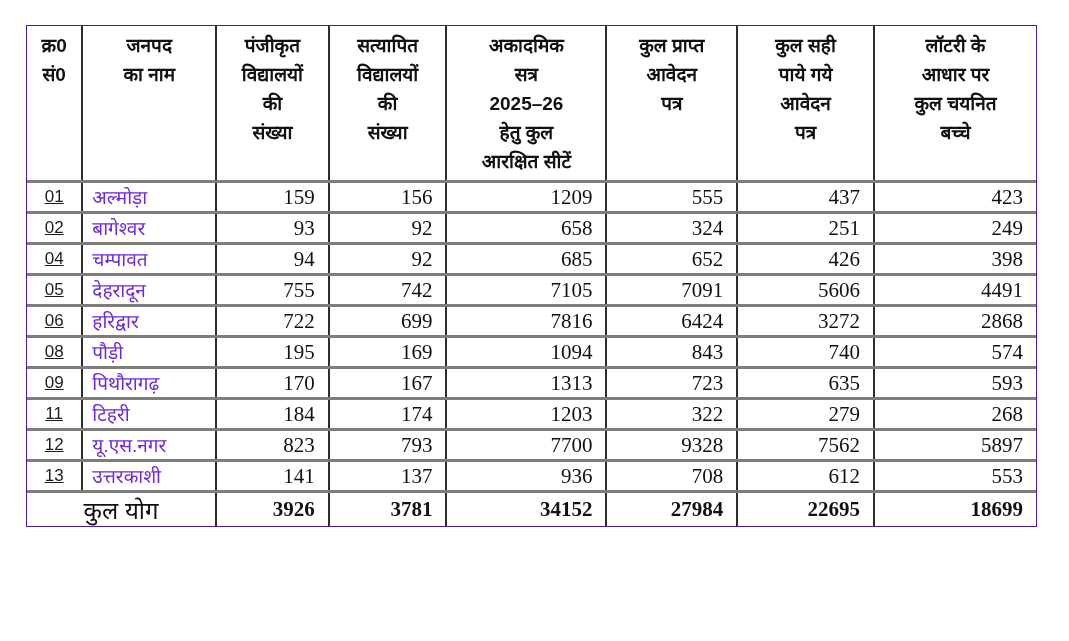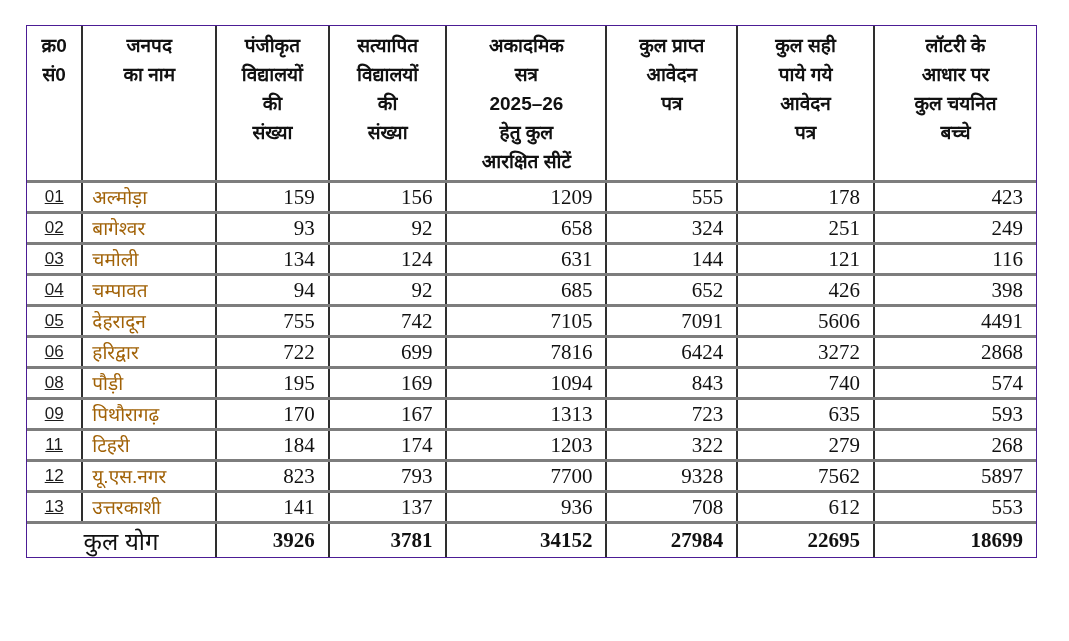--- a/index.html
+++ b/index.html
@@ -42,21 +42,21 @@
     text-align:center;
     font-family:"Liberation Sans",sans-serif;
     font-size:17px;
     color:#1c1c1c;
     text-decoration:underline;
   }
   td.district{
     text-align:left;
     padding-left:9px;
     font-size:19px;
-    color:#a16207;
+    color:#6d28d9;
   }
   td.num{
     text-align:right;
     padding-right:13px;
     font-family:"Liberation Serif",serif;
     font-size:21px;
     color:#111;
   }
   tfoot td{height:31px;vertical-align:middle;}
   tfoot td.total-label{
@@ -115,42 +115,32 @@
         </tr>
       </thead>
       <tbody id="table-body">
           <tr>
             <td class="sn">01</td>
             <td class="district">अल्मोड़ा</td>
             <td class="num">159</td>
             <td class="num">156</td>
             <td class="num">1209</td>
             <td class="num">555</td>
-            <td class="num">178</td>
+            <td class="num">437</td>
             <td class="num">423</td>
           </tr>
           <tr>
             <td class="sn">02</td>
             <td class="district">बागेश्वर</td>
             <td class="num">93</td>
             <td class="num">92</td>
             <td class="num">658</td>
             <td class="num">324</td>
             <td class="num">251</td>
             <td class="num">249</td>
-          </tr>
-          <tr>
-            <td class="sn">03</td>
-            <td class="district">चमोली</td>
-            <td class="num">134</td>
-            <td class="num">124</td>
-            <td class="num">631</td>
-            <td class="num">144</td>
-            <td class="num">121</td>
-            <td class="num">116</td>
           </tr>
           <tr>
             <td class="sn">04</td>
             <td class="district">चम्पावत</td>
             <td class="num">94</td>
             <td class="num">92</td>
             <td class="num">685</td>
             <td class="num">652</td>
             <td class="num">426</td>
             <td class="num">398</td>

